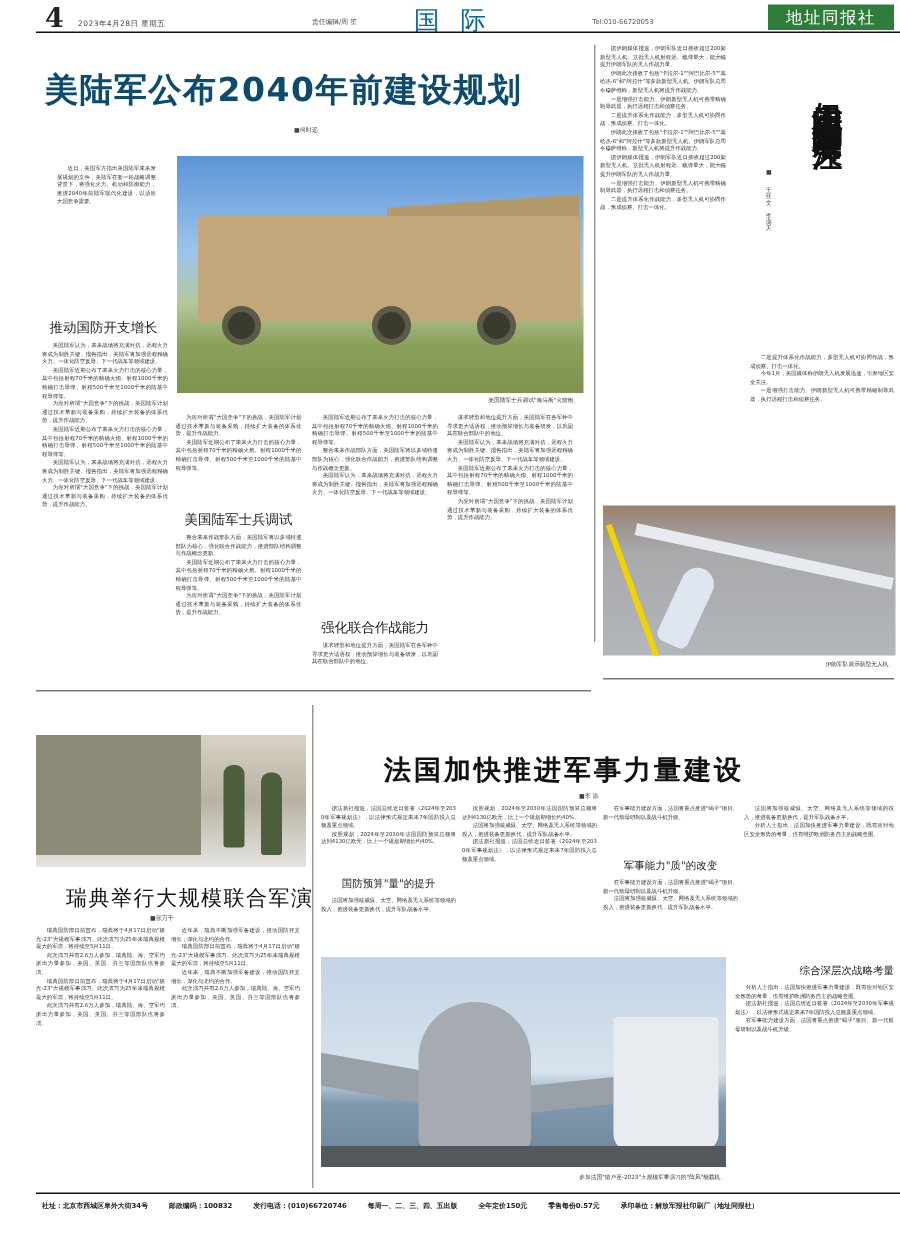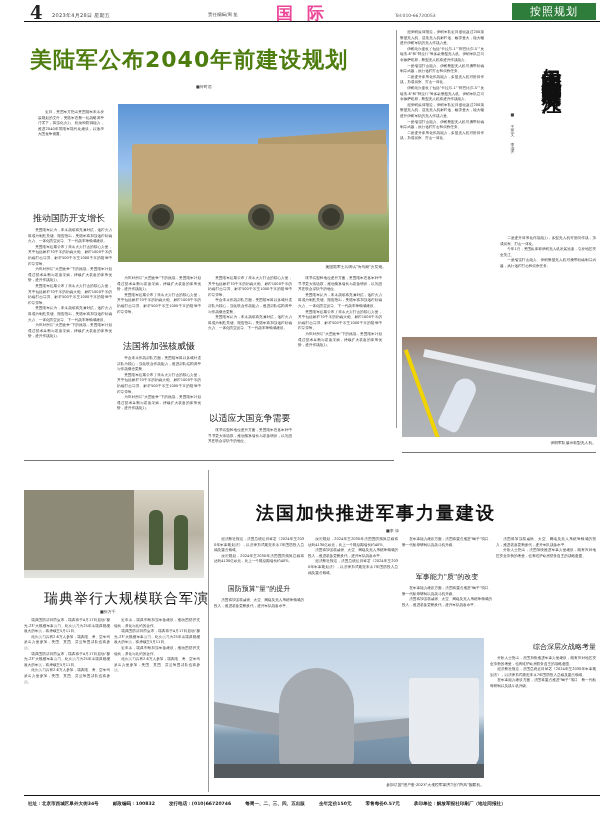--- a/index.html
+++ b/index.html
@@ -5,27 +5,27 @@
   * { box-sizing: border-box; margin: 0; padding: 0; }
   body {
     width: 600px; height: 824px; background: #ffffff; position: relative;
     font-family: "DejaVu Sans", "Liberation Sans", sans-serif; color: #222; overflow: hidden;
   }
   .abs { position: absolute; }
   
   .page-num { left: 30px; top: 2px; font-family: "DejaVu Serif", serif; font-size: 18px; font-weight: bold; color: #222; }
   .date-line { left: 52px; top: 12px; font-size: 5px; color: #444; letter-spacing: 0.3px; }
   .editor-line { left: 208px; top: 12px; font-size: 4.5px; color: #444; }
-  .section-name { left: 276px; top: 2px; font-size: 17px; font-weight: bold; color: #ec4899; letter-spacing: 14px; text-align: right; }
+  .section-name { left: 276px; top: 2px; font-size: 17px; font-weight: normal; color: #0369a1; letter-spacing: 14px; text-align: right; }
   .tel-line { left: 395px; top: 13px; font-size: 4.5px; color: #555; }
   .logo { left: 512px; top: 3px; width: 84px; height: 17px; background: #2e7d3a; color: #fff; font-family: "DejaVu Serif", serif; font-size: 11px; text-align: center; line-height: 17px; letter-spacing: 1px; }
   .head-rule { left: 24px; top: 21px; width: 576px; height: 1px; background: #111; }
 
   
-  .h1-main { left: 30px; top: 45px; font-size: 22px; font-weight: bold; color: #4d7c0f; letter-spacing: 1px; }
+  .h1-main { left: 30px; top: 45px; font-size: 22px; font-weight: bold; color: #0c4a6e; letter-spacing: 1px; }
   .byline { font-size: 4px; color: #444; }
   .text { font-size: 3.6px; line-height: 5.6px; color: #333; text-align: justify; word-break: break-all; overflow: hidden; }
   .text p { text-indent: 2em; }
   .sub-h { font-size: 9px; color: #222; text-align: center; font-family: "DejaVu Serif", serif; }
   .caption { font-size: 3.8px; color: #333; text-align: right; }
   .vline { width: 1px; background: #999; }
   .hline { height: 1px; background: #777; }
 
   
   .photo-rocket { left: 118px; top: 104px; width: 271px; height: 158px;
@@ -65,21 +65,21 @@
   .footer { left: 28px; top: 801px; width: 572px; display: flex; gap: 14px; font-size: 4.6px; color: #222; font-weight: bold; }
 </style>
 </head>
 <body>
 
 <div class="abs page-num">4</div>
 <div class="abs date-line">2023年4月28日  星期五</div>
 <div class="abs editor-line">责任编辑/周  笙</div>
 <div class="abs section-name">国际</div>
 <div class="abs tel-line">Tel:010-66720053</div>
-<div class="abs logo">按照规划</div>
+<div class="abs logo">地址同报社</div>
 <div class="abs head-rule"></div>
 
 <div class="abs h1-main">美陆军公布2040年前建设规划</div>
 <div class="abs byline" style="left:196px;top:84px;">■何时远</div>
 
 <div class="abs text" style="left:38px;top:110px;width:66px;height:90px;">
   <p>近日，美国军方指出美国陆军未来发展规划的文件，美陆军在新一轮战略调整背景下，将强化火力、机动和防御能力，推进2040年前陆军现代化建设，以适应大国竞争需要。</p>
 </div>
 
 <div class="abs photo-rocket">
@@ -98,33 +98,33 @@
   <p>为应对所谓"大国竞争"下的挑战，美国陆军计划通过技术革新与装备采购，持续扩大装备的体系优势，提升作战能力。</p>
   <p>美国陆军近期公布了未来火力打击的核心力量，其中包括射程70千米的精确火炮、射程1000千米的精确打击导弹、射程500千米至1000千米的陆基中程导弹等。</p>
   <p>美国陆军认为，未来战场将充满对抗，远程火力将成为制胜关键。报告指出，美陆军将加强远程精确火力、一体化防空反导、下一代战车等领域建设。</p>
   <p>为应对所谓"大国竞争"下的挑战，美国陆军计划通过技术革新与装备采购，持续扩大装备的体系优势，提升作战能力。</p>
 </div>
 
 <div class="abs text" style="left:117px;top:276px;width:84px;height:58px;">
   <p>为应对所谓"大国竞争"下的挑战，美国陆军计划通过技术革新与装备采购，持续扩大装备的体系优势，提升作战能力。</p>
   <p>美国陆军近期公布了未来火力打击的核心力量，其中包括射程70千米的精确火炮、射程1000千米的精确打击导弹、射程500千米至1000千米的陆基中程导弹等。</p>
 </div>
-<div class="abs sub-h" style="left:117px;top:340px;width:84px;">法国将加强核威慑</div>
+<div class="abs sub-h" style="left:117px;top:340px;width:84px;">美国陆军士兵调试</div>
 <div class="abs text" style="left:117px;top:356px;width:84px;height:102px;">
   <p>整合未来作战部队方面，美国陆军将以多域特遣部队为核心，强化联合作战能力，推进部队结构调整与作战概念更新。</p>
   <p>美国陆军近期公布了未来火力打击的核心力量，其中包括射程70千米的精确火炮、射程1000千米的精确打击导弹、射程500千米至1000千米的陆基中程导弹等。</p>
   <p>为应对所谓"大国竞争"下的挑战，美国陆军计划通过技术革新与装备采购，持续扩大装备的体系优势，提升作战能力。</p>
 </div>
 
 <div class="abs text" style="left:208px;top:276px;width:84px;height:130px;">
   <p>美国陆军近期公布了未来火力打击的核心力量，其中包括射程70千米的精确火炮、射程1000千米的精确打击导弹、射程500千米至1000千米的陆基中程导弹等。</p>
   <p>整合未来作战部队方面，美国陆军将以多域特遣部队为核心，强化联合作战能力，推进部队结构调整与作战概念更新。</p>
   <p>美国陆军认为，未来战场将充满对抗，远程火力将成为制胜关键。报告指出，美陆军将加强远程精确火力、一体化防空反导、下一代战车等领域建设。</p>
 </div>
-<div class="abs sub-h" style="left:208px;top:412px;width:84px;">以适应大国竞争需要</div>
+<div class="abs sub-h" style="left:208px;top:412px;width:84px;">强化联合作战能力</div>
 <div class="abs text" style="left:208px;top:428px;width:84px;height:30px;">
   <p>谋求转型和地位提升方面，美国陆军在各军种中寻求更大话语权，推动预算增长与装备研发，以巩固其在联合部队中的地位。</p>
 </div>
 
 <div class="abs text" style="left:298px;top:276px;width:84px;height:180px;">
   <p>谋求转型和地位提升方面，美国陆军在各军种中寻求更大话语权，推动预算增长与装备研发，以巩固其在联合部队中的地位。</p>
   <p>美国陆军认为，未来战场将充满对抗，远程火力将成为制胜关键。报告指出，美陆军将加强远程精确火力、一体化防空反导、下一代战车等领域建设。</p>
   <p>美国陆军近期公布了未来火力打击的核心力量，其中包括射程70千米的精确火炮、射程1000千米的精确打击导弹、射程500千米至1000千米的陆基中程导弹等。</p>
   <p>为应对所谓"大国竞争"下的挑战，美国陆军计划通过技术革新与装备采购，持续扩大装备的体系优势，提升作战能力。</p>
 </div>

